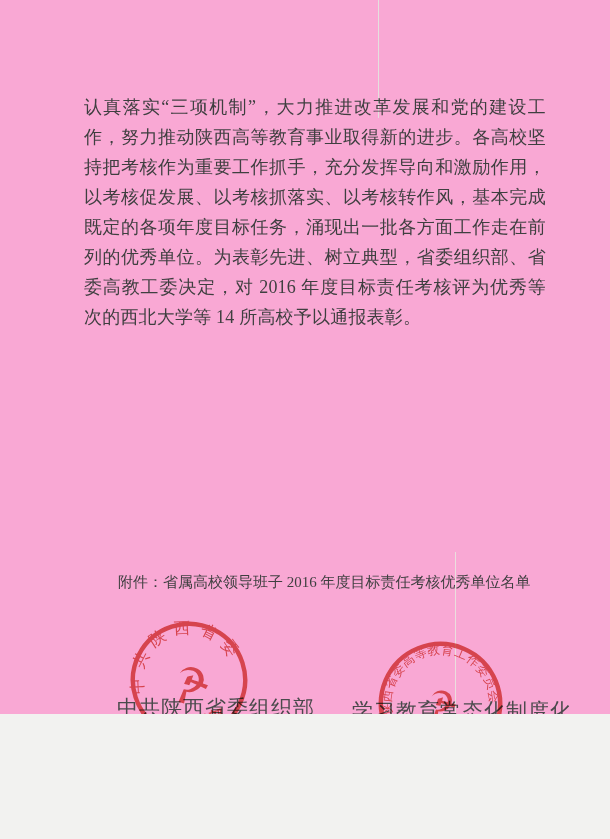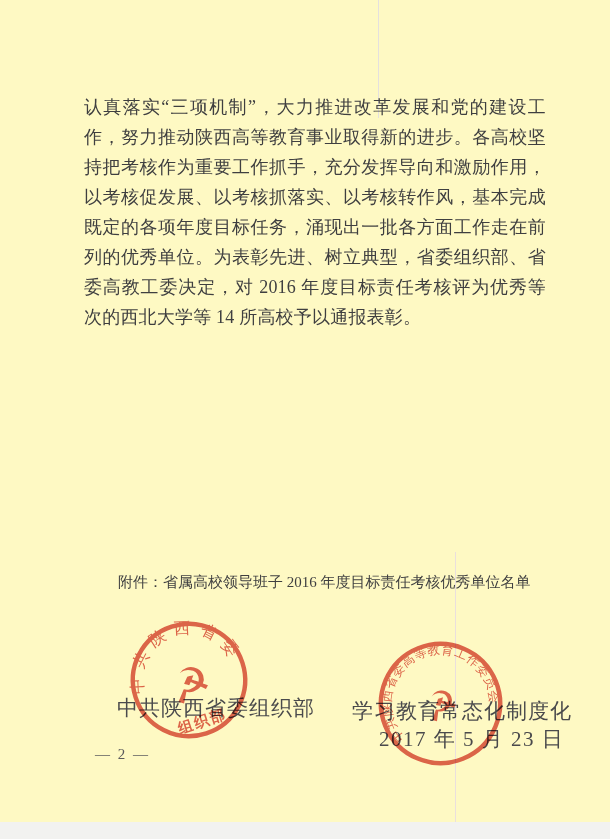--- a/index.html
+++ b/index.html
@@ -3,22 +3,22 @@
 <meta charset="utf-8">
 <style>
   html,body{margin:0;padding:0;}
   body{
     width:610px;height:839px;
     background:#f2f2f0;
     font-family:"Liberation Serif","DejaVu Serif",serif;
   }
   .page{
     position:relative;
-    width:610px;height:822px;
-    background:#fef9c3;
+    width:610px;height:714px;
+    background:#f9a8d4;
     overflow:hidden;
   }
   
   .crease{position:absolute;width:1px;background:#e4e0de;}
   .crease-top{left:378px;top:0;height:118px;}
   .crease-bottom{left:455px;top:552px;height:287px;background:#eadfdd;}
 
   
   .body-text{
     position:absolute;left:84px;top:92px;width:462px;

